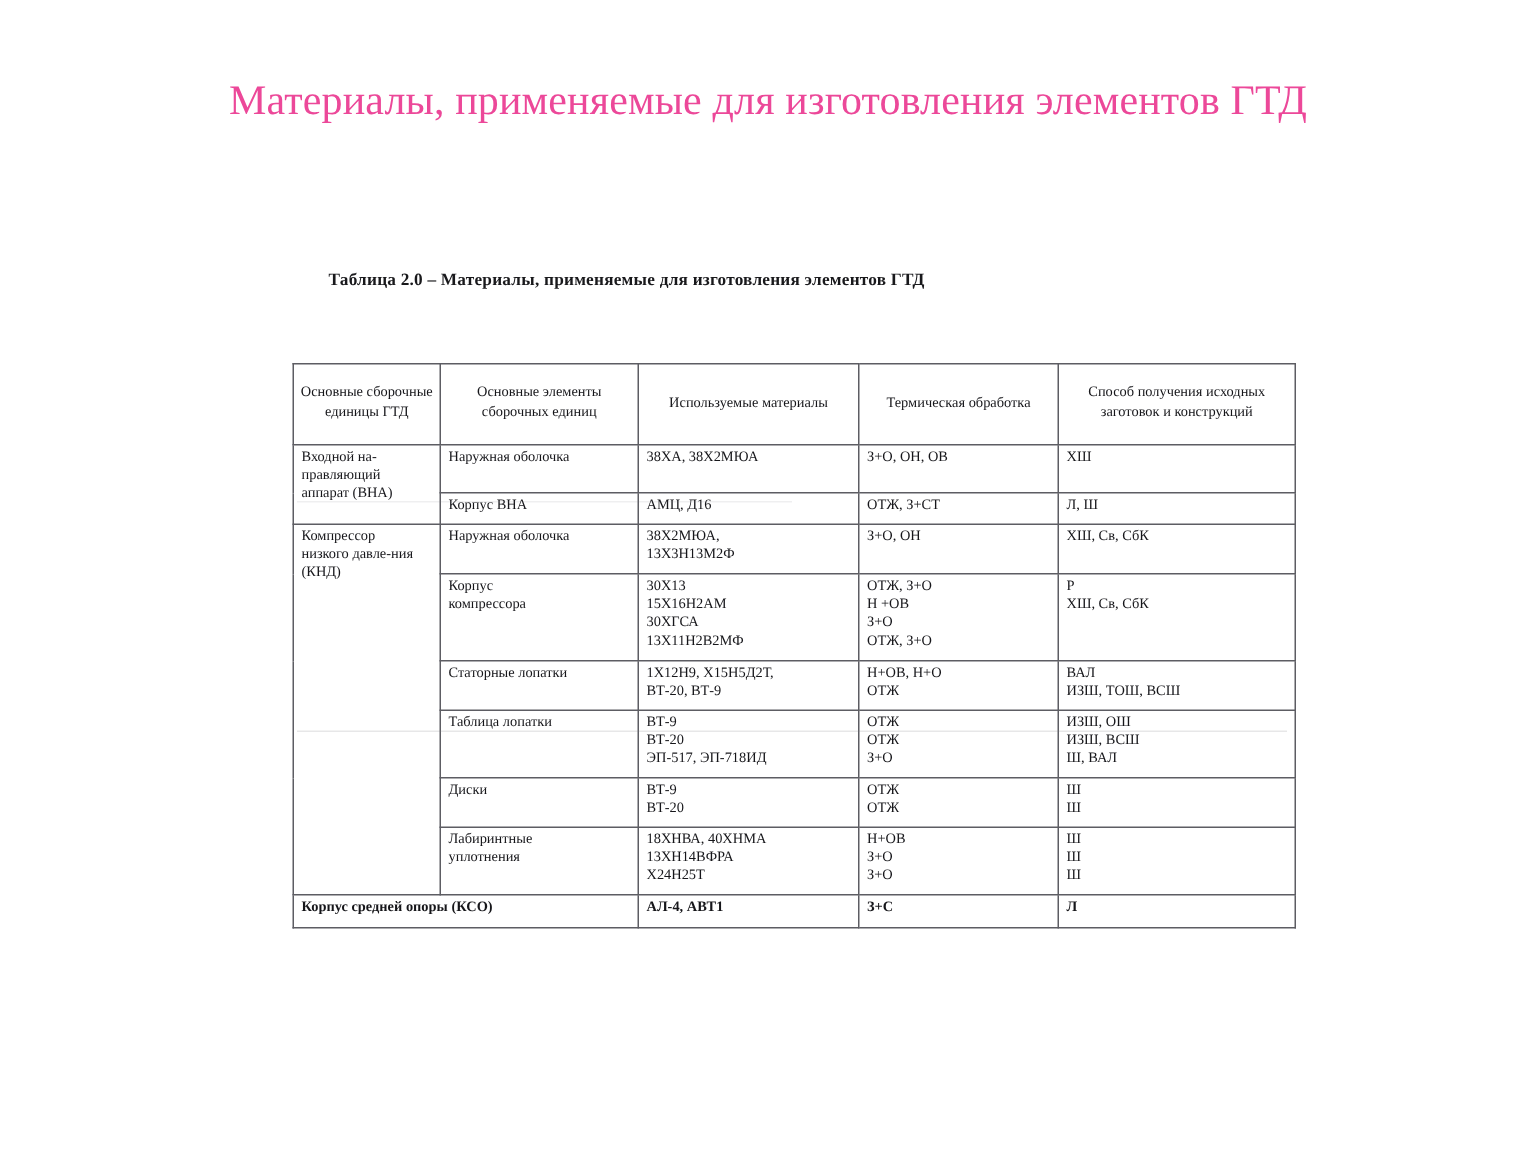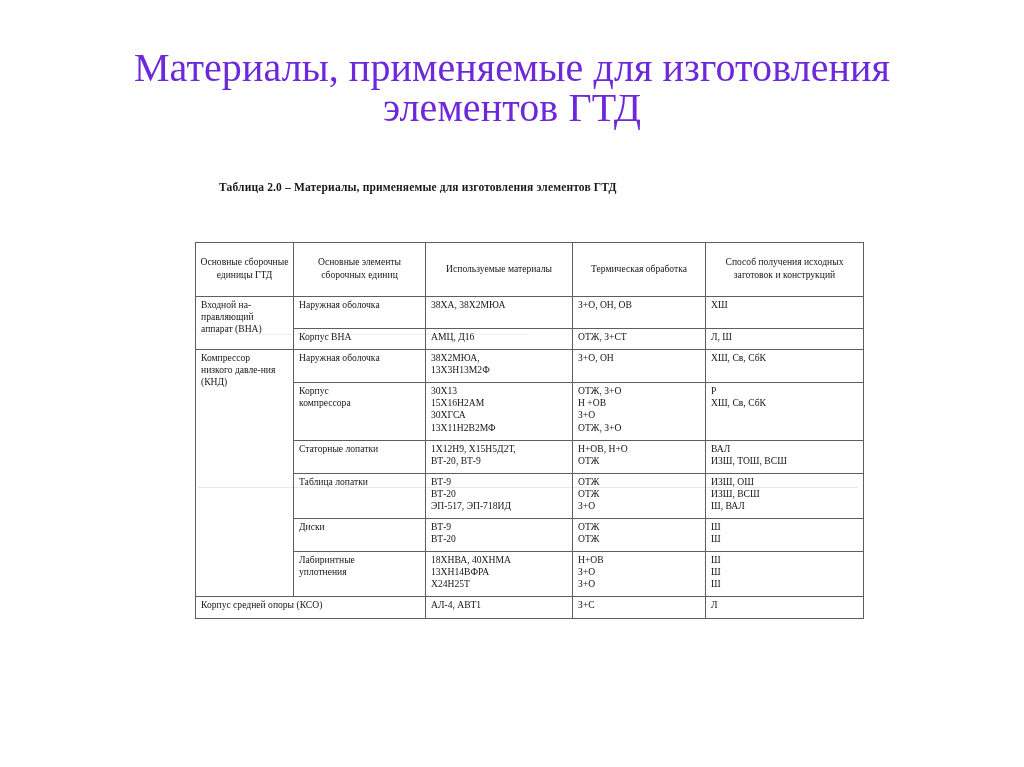--- a/index.html
+++ b/index.html
@@ -18,24 +18,24 @@
   }
 
   
   .slide-title {
     position: absolute;
     left: 112px;
     top: 48px;
     width: 800px;
     text-align: center;
     font-family: "Liberation Serif", "DejaVu Serif", serif;
-    font-size: 40px;
+    font-size: 28px;
     line-height: 40px;
     font-weight: normal;
-    color: #6d28d9;
+    color: #ec4899;
     letter-spacing: 0.1px;
   }
 
   
   .table-caption {
     position: absolute;
     left: 219px;
     top: 181px;
     font-family: "Liberation Serif", "DejaVu Serif", serif;
     font-size: 11.5px;
@@ -94,21 +94,21 @@
 
   
   tr.r-vna-1 td { height: 26px; }
   tr.r-vna-2 td { height: 15px; }
   tr.r-knd-shell td { height: 27px; }
   tr.r-knd-body td { height: 52px; }
   tr.r-stator td { height: 27px; }
   tr.r-rotor td { height: 39px; }
   tr.r-disks td { height: 27px; }
   tr.r-lab td { height: 39px; }
-  tr.r-kso td { height: 16px; }
+  tr.r-kso td { height: 16px; font-weight: bold; }
 
   
   .scan-smudge {
     position: absolute;
     left: 198px;
     top: 487px;
     width: 660px;
     height: 1px;
     background: rgba(120,120,130,0.18);
     pointer-events: none;

